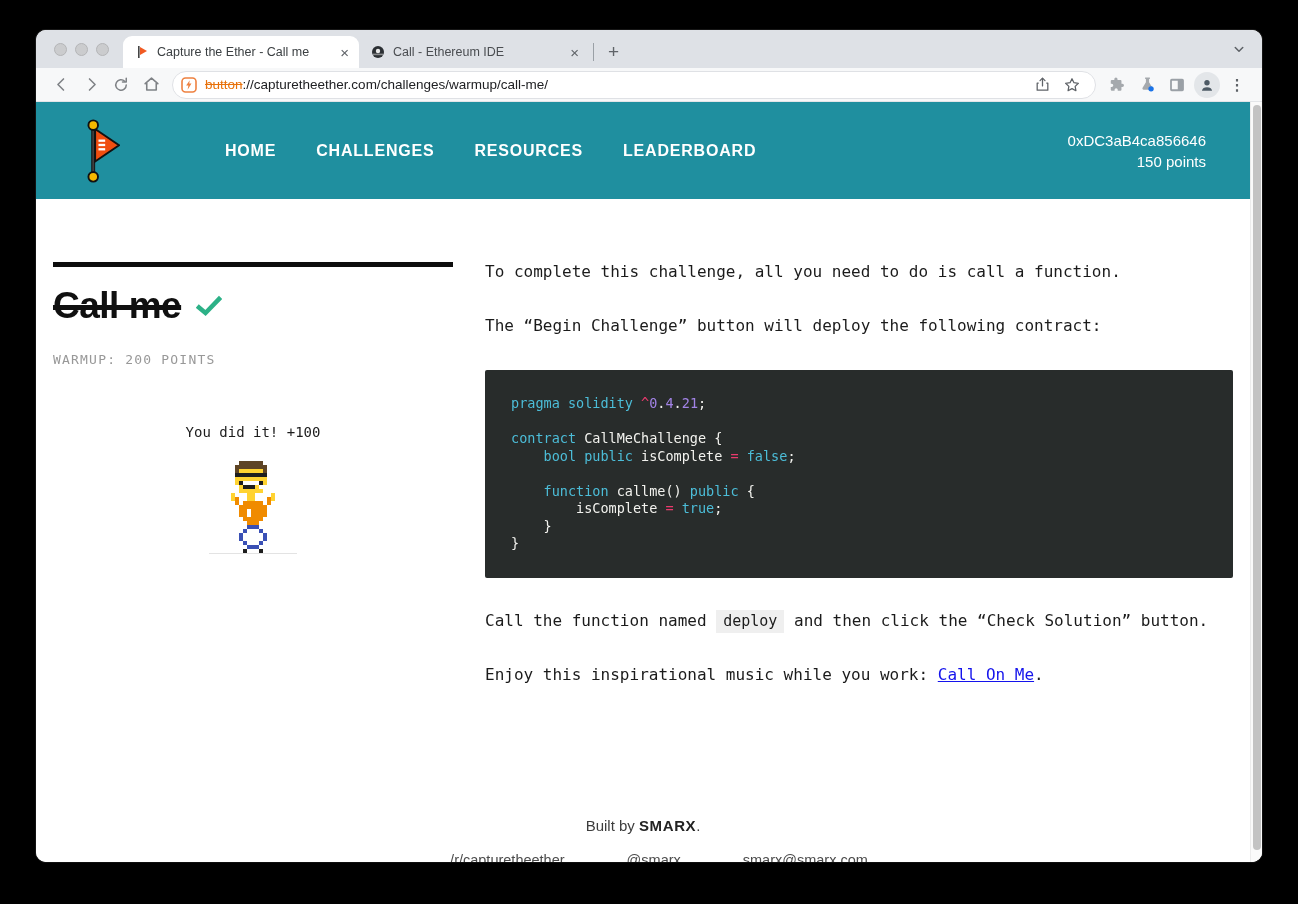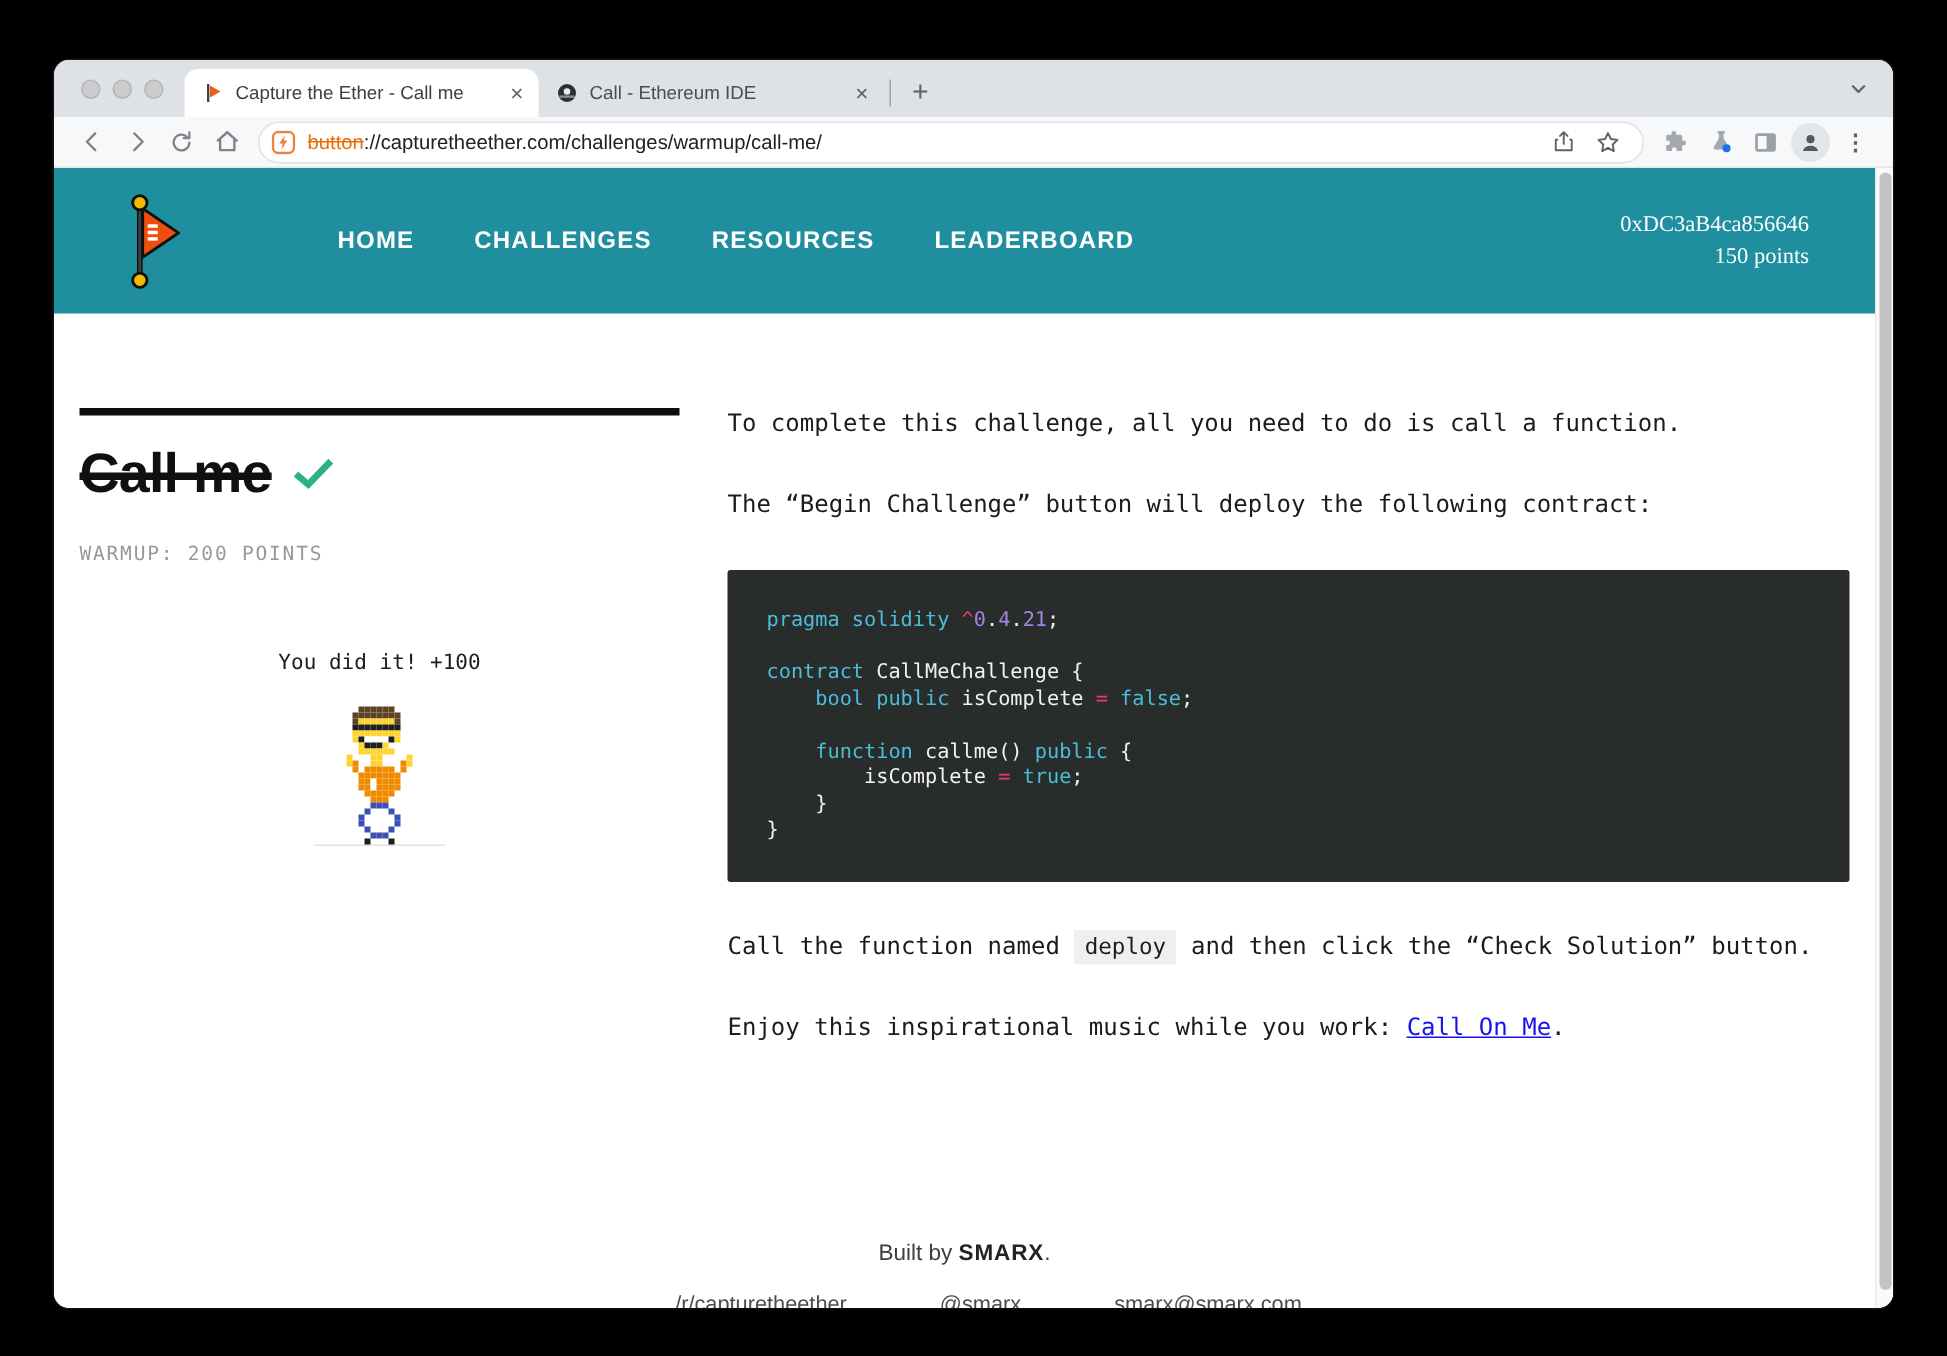--- a/index.html
+++ b/index.html
@@ -1,18 +1,18 @@
 <!DOCTYPE html>
 <html style="--teal: #1f8f9f; --link: #1413ec; --scheme-orange: #e8710a; --code-bg: #282c2b; --code-keyword: #4cbdd8; --code-number: #a283e6; --code-operator: #e93a6d; --code-plain: #f2f2ee;"><head>
 <meta charset="utf-8">
 <style>
   * { margin:0; padding:0; box-sizing:border-box; }
   body { font-family:"Liberation Sans", sans-serif; }
   .screen { position:relative; width:1298px; height:904px; background:#000; overflow:hidden; }
-  .window { position:absolute; left:36px; top:40px; width:1226px; height:832px;
+  .window { position:absolute; left:36px; top:30px; width:1226px; height:832px;
             border-radius:10px; overflow:hidden; background:#fff;
             box-shadow:0 22px 60px rgba(0,0,0,.6), 0 0 0 1px rgba(255,255,255,.10); }
 
   
   .tabstrip { height:38px; background:#dee1e6; display:flex; align-items:flex-end; position:relative; padding-left:18px; }
   .traffic { display:flex; align-items:center; gap:8px; height:38px; margin-right:14px; }
   .light { width:13px; height:13px; border-radius:50%; background:#cbccce; border:1px solid #b4b5b7; }
   .tab { width:236px; height:32px; display:flex; align-items:center; padding:0 10px 0 12px; gap:8px; border-radius:9px 9px 0 0; }
   .tab.active { background:#fff; }
   .tab.inactive { width:230px; }
@@ -36,21 +36,21 @@
   
   .content { position:relative; height:760px; background:#fff; }
   .page { margin-right:12px; height:100%; overflow:hidden; }
   .scrollbar { position:absolute; right:0; top:0; width:12px; height:100%; background:#fafafa; border-left:1px solid #ececec; }
   .scroll-thumb { position:absolute; left:2px; top:3px; width:8px; height:745px; border-radius:4px; background:#c3c3c3; }
 
   .site-header { height:97px; background:var(--teal); display:flex; align-items:center; padding:0 44px 0 40px;gap:29px; }
   .logo { width:44px; height:68px; flex:0 0 auto; }
   .nav { display:flex; gap:40px; margin-left:76px; }
   .nav a { color:#fff; font-weight:700; font-size:16px; letter-spacing:.8px; text-decoration:none; }
-  .header-info { margin-left:auto; text-align:right; color:#fff; font-family:Liberation Serif, serif; font-size:15px; line-height:21px; }
+  .header-info { margin-left:auto; text-align:right; color:#fff; font-family:Liberation Sans, sans-serif; font-size:15px; line-height:21px; }
 
   .main { width:1180px; margin:0 auto; padding-top:63px; display:flex; gap:32px; }
   .col-left { width:400px; flex:0 0 auto; }
   .col-right { width:748px; flex:0 0 auto; }
 
   .rule { height:5px; background:#0d0d0d; }
   h1 { margin-top:18px; font-size:37px; font-weight:700; color:#101010; letter-spacing:-.5px; display:flex; align-items:center; gap:15px; }
   .strike { text-decoration:line-through; text-decoration-thickness:5px; }
   .subtitle { margin-top:25px; font-family:"DejaVu Sans Mono", monospace; font-size:13px; letter-spacing:1.2px; color:#989898; }
   .status { margin-top:57px; text-align:center; font-family:"DejaVu Sans Mono", monospace; font-size:14px; color:#1c1c1c; }

